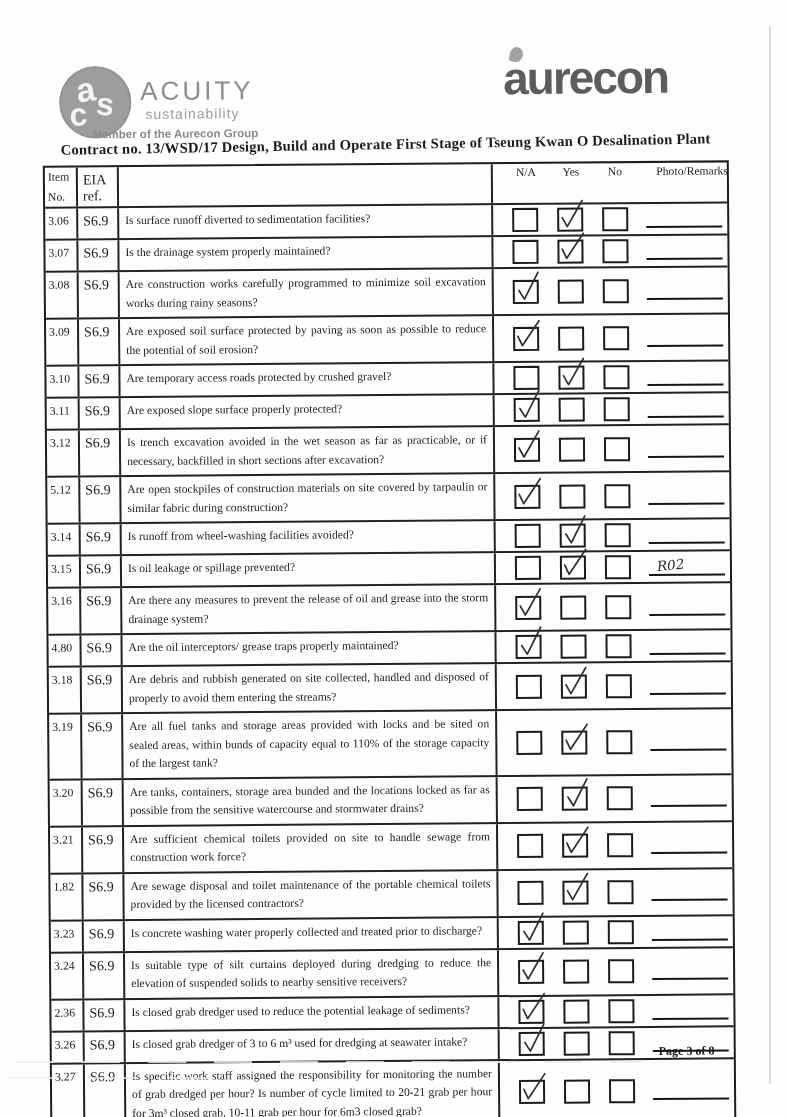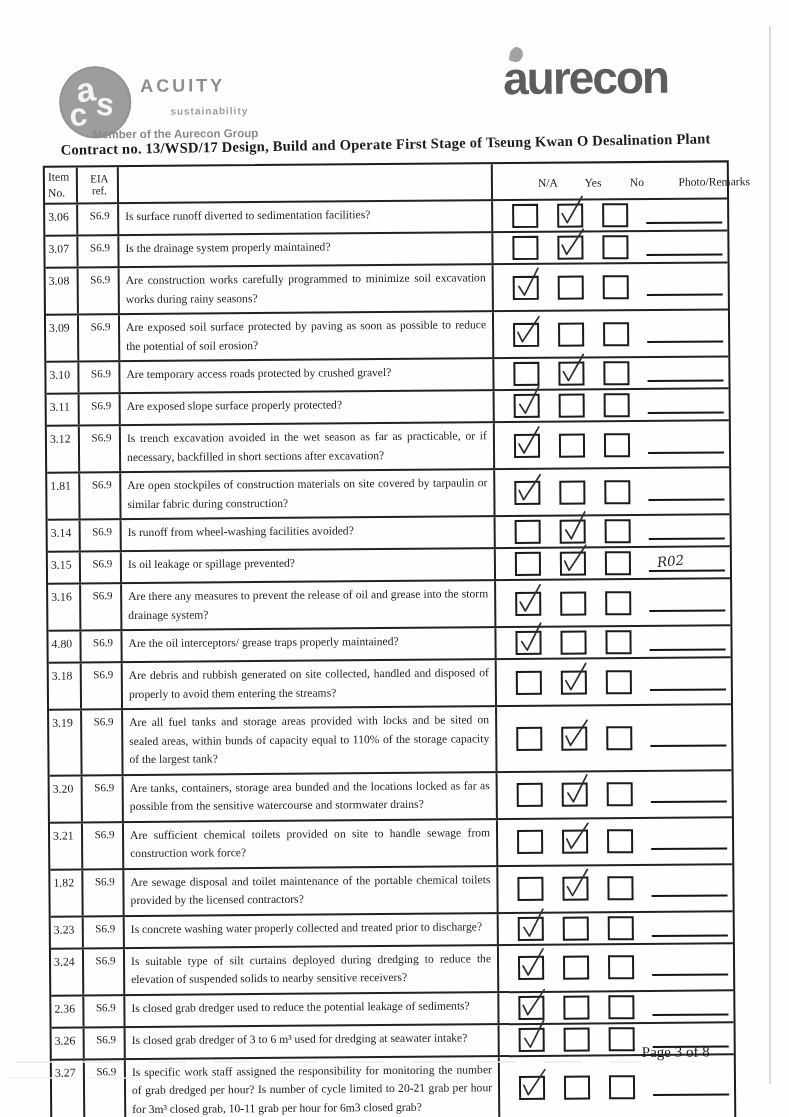--- a/index.html
+++ b/index.html
@@ -20,66 +20,66 @@
 
   
   .acuity-circle{position:absolute;left:62px;top:64px;width:72px;height:72px;border-radius:50%;
     background:#9d9d9d;box-shadow:inset 0 0 0 2px #949494;}
   .acuity-circle span{position:absolute;color:#f4f4f4;font-family:"Liberation Sans",sans-serif;
     font-weight:bold;line-height:1;}
   .mono-a{left:17px;top:6px;font-size:34px;transform:rotate(-8deg);}
   .mono-s{left:37px;top:22px;font-size:32px;transform:rotate(6deg);}
   .mono-c{left:10px;top:32px;font-size:32px;transform:rotate(-4deg);}
   .acuity-name{position:absolute;left:143px;top:74px;font-family:"Liberation Sans",sans-serif;
-    font-weight:bold;font-size:18px;letter-spacing:3px;color:#8d8d8d;}
-  .acuity-tagline{position:absolute;left:173px;top:104px;font-family:"Liberation Sans",sans-serif;
-    font-size:10px;letter-spacing:1px;color:#9c9c9c;font-weight:bold;}
+    font-weight:normal;font-size:26px;letter-spacing:3px;color:#8d8d8d;}
+  .acuity-tagline{position:absolute;left:148px;top:104px;font-family:"Liberation Sans",sans-serif;
+    font-size:14px;letter-spacing:1px;color:#9c9c9c;}
   .member-text{position:absolute;left:95px;top:126px;font-family:"Liberation Sans",sans-serif;
     font-weight:bold;font-size:11.5px;color:#8a8a8a;}
   .aurecon{position:absolute;left:506px;top:56px;font-family:"Liberation Sans",sans-serif;
     font-weight:bold;font-size:46px;letter-spacing:-2px;color:#5d5d5d;line-height:1;}
   .aurecon .leaf{position:absolute;left:7px;top:-8px;width:13px;height:15px;background:#a2a2a2;
     border-radius:50% 50% 50% 2px;transform:rotate(12deg);}
 
   
   .page-title{position:absolute;left:45px;top:136px;width:686px;text-align:center;
     font-weight:bold;font-size:14.6px;letter-spacing:.2px;transform:rotate(-0.55deg);white-space:nowrap;}
 
   
   .checklist{position:absolute;left:45px;top:163px;width:686px;border:2px solid #1d1d1d;box-sizing:border-box;}
   .row{display:flex;border-bottom:2px solid #222;min-height:29px;box-sizing:border-box;}
   .row:last-child{border-bottom:none;}
   .cell{box-sizing:border-box;}
   .c-item{width:33px;border-right:2px solid #222;font-size:11.8px;padding:5px 1px 2px 3px;}
-  .c-eia{width:41px;border-right:2px solid #222;font-size:11px;padding:5px 1px 2px 5px;text-align:center;}
+  .c-eia{width:41px;border-right:2px solid #222;font-size:14px;padding:5px 1px 2px 5px;}
   .c-q{width:374px;border-right:2px solid #222;font-size:11.6px;line-height:18.5px;
     padding:4px 6px 4px 6px;text-align:justify;}
   .c-checks{flex:1;position:relative;display:flex;align-items:center;padding:3px 4px 3px 19px;}
 
   .thead{min-height:37px;}
   .thead .c-item{display:flex;flex-direction:column;justify-content:space-between;font-size:11.6px;padding:3px 1px 3px 3px;}
   .thead .c-checks{padding:0;}
-  .hlabel{position:absolute;top:13px;font-size:11.6px;text-align:center;width:34px;margin-left:22px;}
+  .hlabel{position:absolute;top:2px;font-size:11.6px;text-align:center;width:34px;}
   .hl-na{left:16px;} .hl-yes{left:61px;} .hl-no{left:105px;}
   .hl-remarks{left:143px;width:92px;text-align:right;}
 
   .checkbox{position:relative;width:22px;height:20px;border:2px solid #1b1b1b;flex:none;background:#fff;}
   .cb-yes,.cb-no{margin-left:19px;}
   .checkbox svg{position:absolute;left:-3px;top:-13px;width:30px;height:36px;overflow:visible;}
   .checkbox svg path{fill:none;stroke:#2f2f2f;stroke-width:1.7;stroke-linecap:round;stroke-linejoin:round;}
   .row:nth-child(even) .checkbox svg{transform:rotate(4deg);}
   .row:nth-child(3n) .checkbox svg{transform:rotate(-3deg) translateX(1px);}
 
   .remark-area{position:relative;margin-left:18px;width:76px;flex:none;align-self:center;margin-top:16px;}
   .remark-line{border-bottom:2px solid #161616;width:100%;}
   .remark-text{position:absolute;left:8px;top:-17px;font-style:italic;font-size:13.5px;color:#2a2a2a;
     transform:rotate(-5deg);font-family:"DejaVu Serif",serif;}
 
   
-  .page-footer{position:absolute;left:637px;top:1046px;font-weight:normal;font-size:15px;}
+  .page-footer{position:absolute;left:654px;top:1046px;font-weight:bold;font-size:12px;}
 </style>
 </head>
 <body>
 
 <div class="sheet">
   <div class="tilt">
 
     <div class="acuity-circle">
       <span class="mono-a">a</span>
       <span class="mono-s">s</span>
@@ -238,21 +238,21 @@
       <span class="checkbox cb-yes"></span>
       <span class="checkbox cb-no"></span>
       <span class="remark-area">
         <span class="remark-text"></span>
         <span class="remark-line" style="display:block;"></span>
       </span>
     </div>
   </div>
 
   <div class="row">
-    <div class="cell c-item">1.81</div>
+    <div class="cell c-item">5.12</div>
     <div class="cell c-eia">S6.9</div>
     <div class="cell c-q">Are open stockpiles of construction materials on site covered by tarpaulin or similar fabric during construction?</div>
     <div class="cell c-checks">
       <span class="checkbox cb-na">
                 <svg viewBox="0 0 30 36">
                   <path d="M6 21 L11 30 L26 4"></path>
                 </svg>
               </span>
       <span class="checkbox cb-yes"></span>
       <span class="checkbox cb-no"></span>

